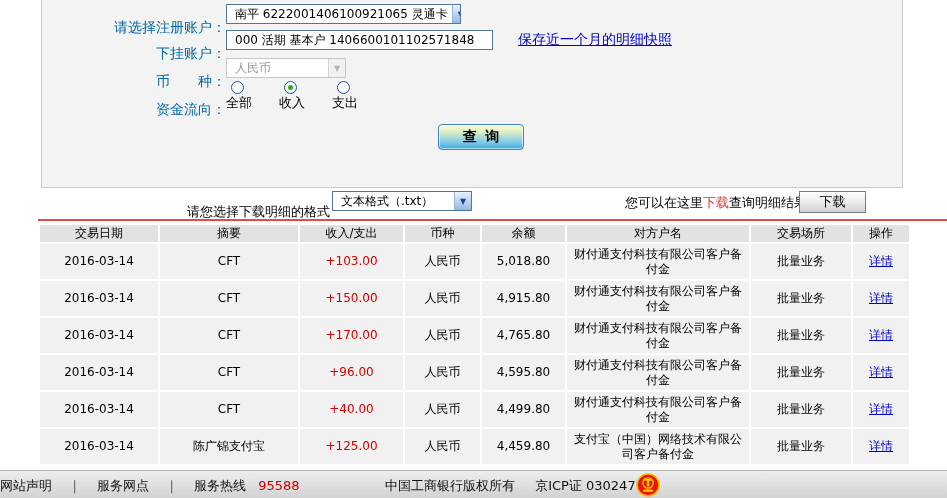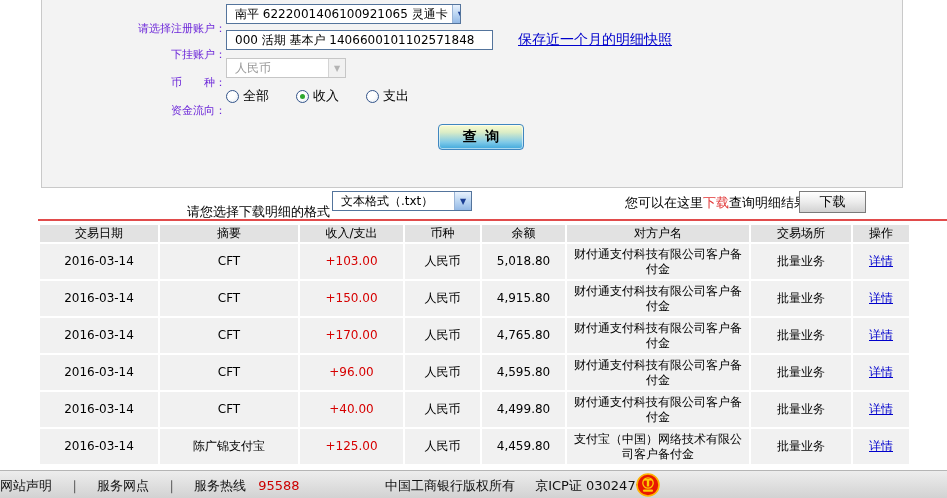--- a/index.html
+++ b/index.html
@@ -8,36 +8,36 @@
     position:relative; overflow:hidden; background:#fff;
     font-family:"DejaVu Sans","Liberation Sans",sans-serif;
     font-size:12px; color:#000;
   }
   
   .form-box {
     position:absolute; left:41px; top:-2px; width:862px; height:190px;
     background:#f3f3f3; border:1px solid #c9c9c9;
   }
   .form-row { position:absolute; left:0; width:100%; height:22px; display:flex; align-items:center; }
-  .form-label { display:inline-block; width:184px; text-align:right; font-size:11px; color:#6d28d9; flex:none;margin-top:28px; }
+  .form-label { display:inline-block; width:184px; text-align:right; font-size:14px; color:#0369a1; flex:none;margin-top:28px; }
   .sel {
     display:inline-flex; align-items:center; justify-content:space-between;
     height:20px; background:#fff; border:1px solid #54749c; cursor:pointer;
     font-size:12px; padding-left:8px; overflow:hidden; white-space:nowrap;
   }
   .sel .arrow {
     flex:none; width:17px; height:100%; margin-left:4px;
     background:linear-gradient(180deg,#e9f2fd 0%,#bcd6f2 50%,#94b9e6 100%);
     border-left:1px solid #9ab4d6; color:#1c3f94; font-size:8px;
     display:flex; align-items:center; justify-content:center;
   }
   .sel.disabled { border-color:#c6c6c6; color:#9a9a9a; cursor:default; }
   .sel.disabled .arrow { background:#f1f1f1; border-left-color:#d4d4d4; color:#b3b3b3; }
   .snapshot-link { margin-left:25px; font-size:14px; color:var(--link-blue); text-decoration:underline; cursor:pointer;text-align:center; }
-  .radio-opt { display:inline-flex; align-items:center; margin-right:27px; cursor:pointer; font-size:13px; }
+  .radio-opt { display:inline-flex; align-items:center; margin-right:27px; cursor:pointer; font-size:13px;flex-direction:column; }
   .radio {
     width:13px; height:13px; border-radius:50%; margin-right:4px; flex:none;
     border:1px solid #33548a; background:radial-gradient(circle at 35% 35%,#ffffff 40%,#dfe7f0 100%);
     position:relative;
   }
   .radio-opt.checked .radio::after {
     content:""; position:absolute; left:3px; top:3px; width:5px; height:5px;
     border-radius:50%; background:#2fa82f;
   }
   .query-btn {

